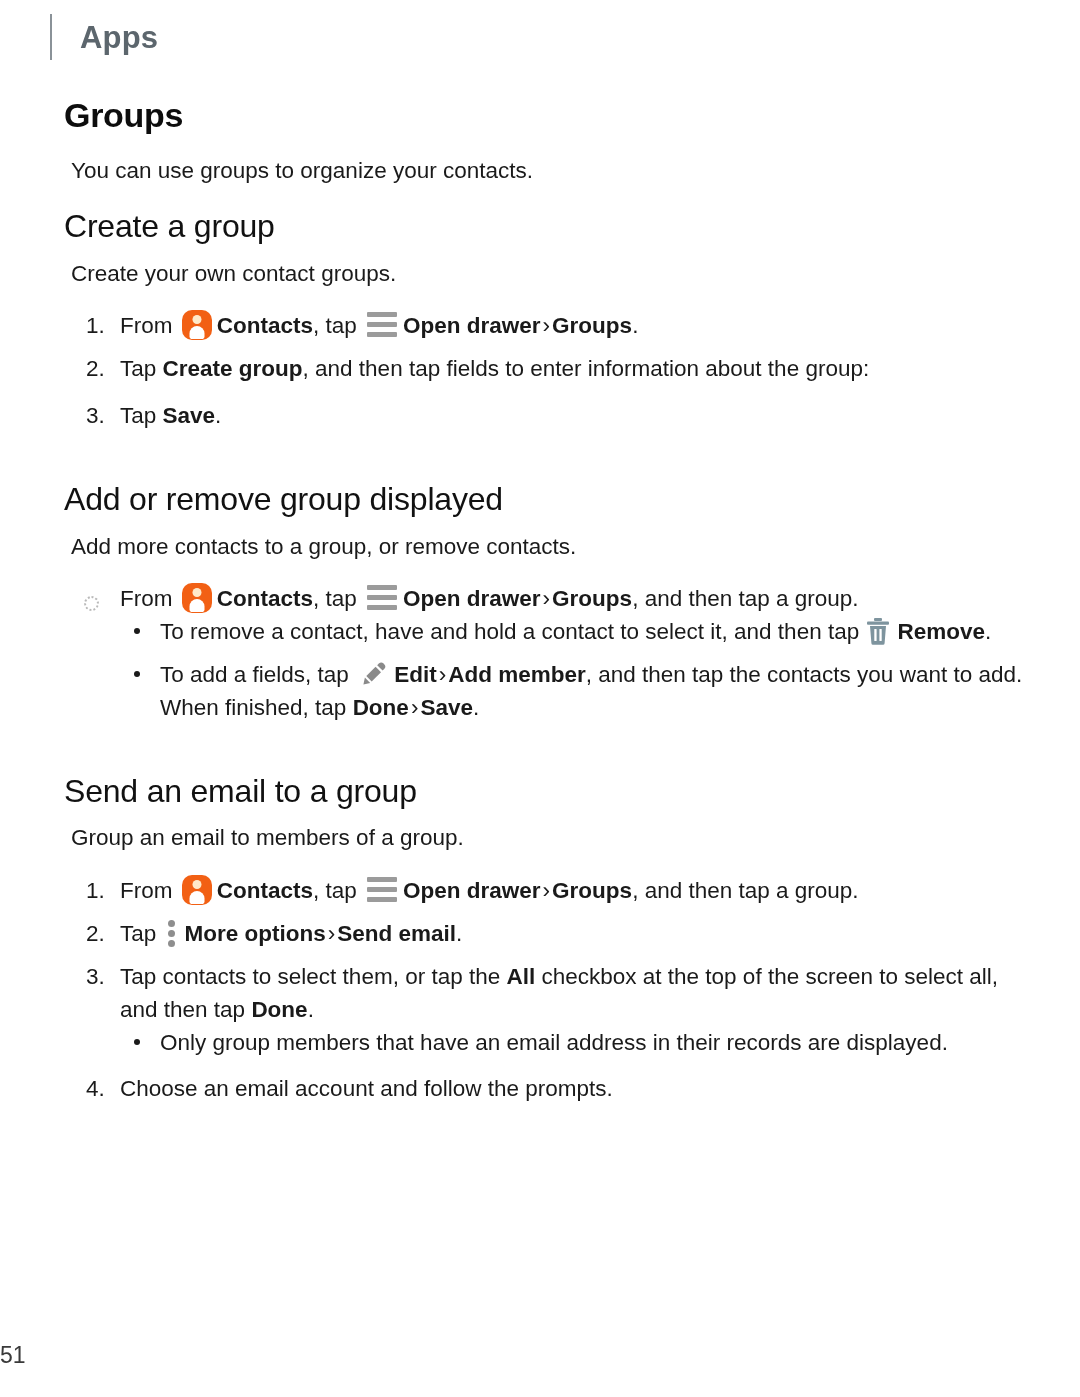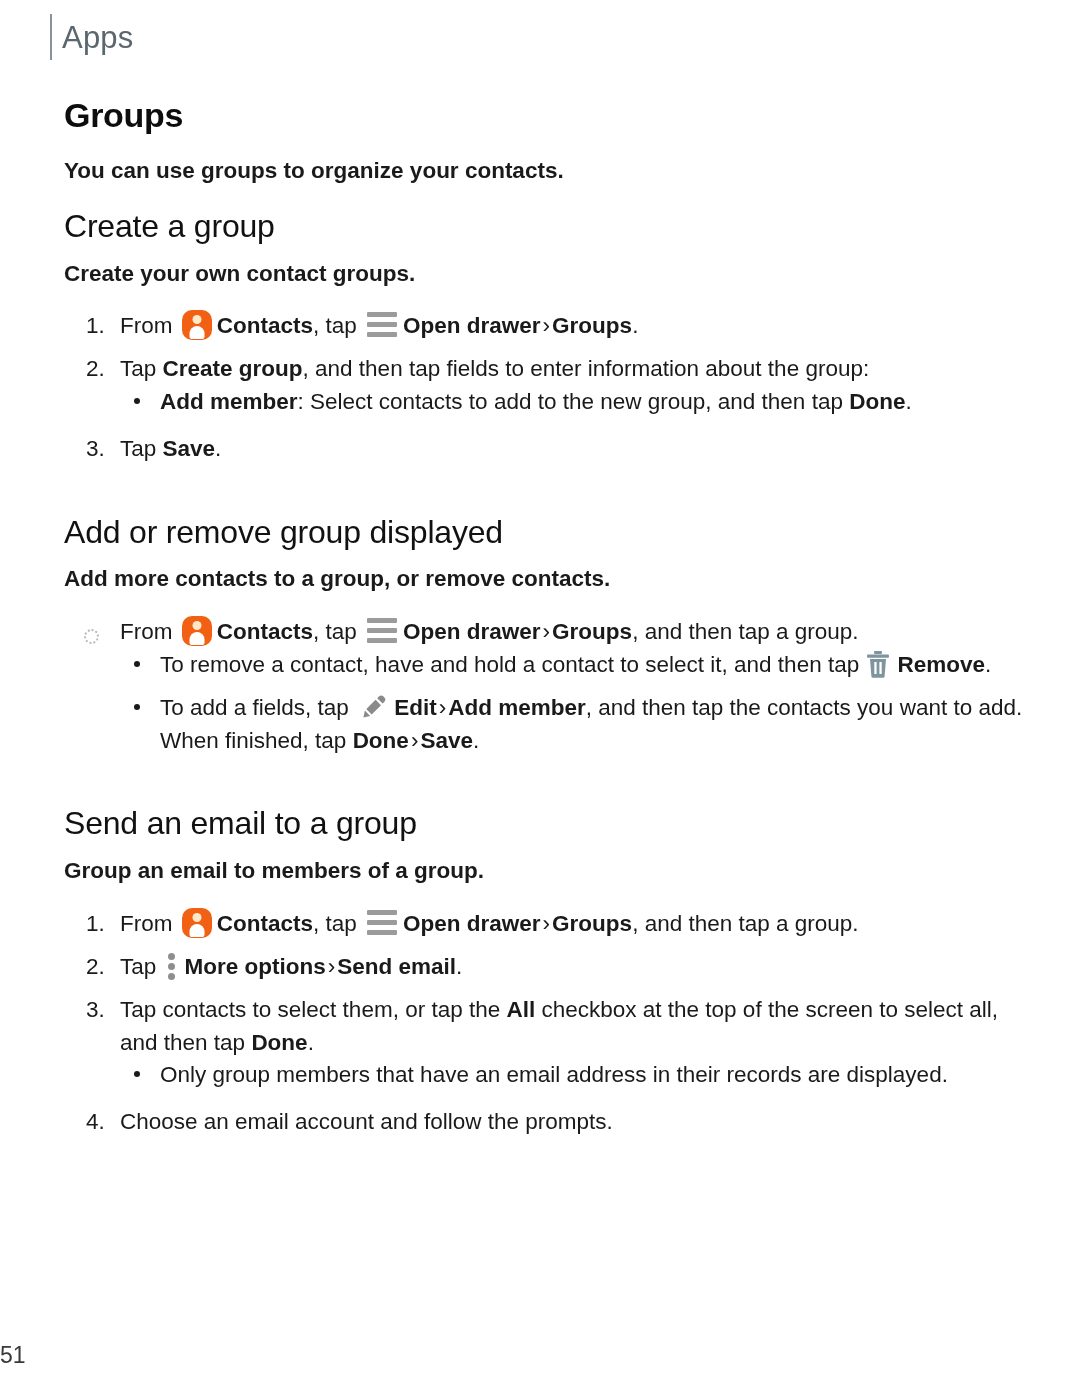--- a/index.html
+++ b/index.html
@@ -35,23 +35,23 @@
   .header-rule {
     width: 2px;
     height: 46px;
     background: #8a9298;
     flex: 0 0 auto;
   }
   .header-label {
     font-size: 31px;
     color: #5c666d;
     letter-spacing: 0.2px;
-    margin-left: 10px;
+    margin-left: 28px;
     line-height: 1;
-    font-weight: 400;
+    font-weight: 700;
   }
 
   
   .content {
     position: absolute;
     left: 64px;
     top: 96px;
     width: 960px;
   }
 
@@ -69,23 +69,22 @@
     font-weight: 400;
     margin: 0 0 14px 0;
     letter-spacing: -0.2px;
     color: #111111;
     line-height: 1.15;
   }
 
   p.body-text {
     font-size: 22.5px;
     line-height: 1.32;
-    margin: 0 0 22px 0;
+    margin: 0 0 22px 7px;
     color: #1a1a1a;
-    font-weight: bold;
   }
 
   .block-gap-lg { height: 38px; }
 
   
   ol.steps, ul.bullets {
     margin: 0;
     padding: 0;
     list-style: none;
   }
@@ -271,24 +270,20 @@
       <li class="step">
         <span class="marker">1.</span>
         <span>From </span><span class="icon ic-contacts"><span class="head"></span><span class="body"></span></span><b>Contacts</b><span>, tap </span><span class="icon ic-drawer"><i></i><i></i><i></i></span><b>Open drawer</b><span class="chev">›</span><b>Groups</b><span>.</span>
       </li>
 
       <li class="step">
         <span class="marker">2.</span>
         <span>Tap </span><b>Create group</b><span>, and then tap fields to enter information about the group:</span>
 
         <ul class="bullets sub-list">
-          <li class="bullet">
-            <span class="dot"></span>
-            <b>Add member</b><span>: Select contacts to add to the new group, and then tap </span><b>Done</b><span>.</span>
-          </li>
         </ul>
       </li>
 
       <li class="step" style="margin-top:14px;">
         <span class="marker">3.</span>
         <span>Tap </span><b>Save</b><span>.</span>
       </li>
     </ol>
 
     <div class="block-gap-lg"></div>

